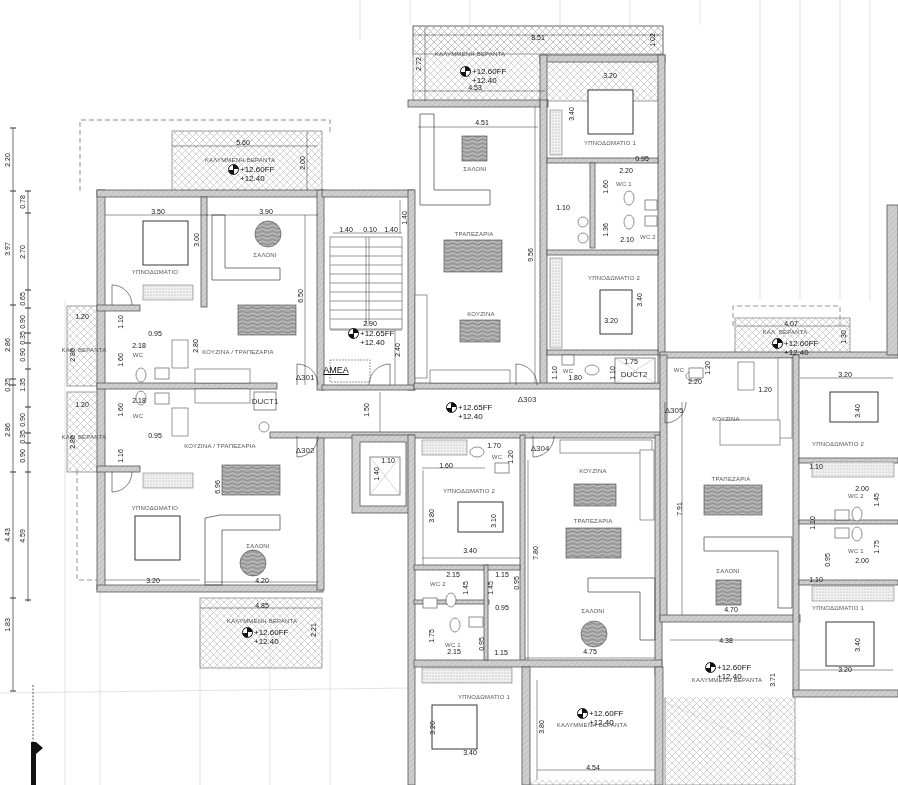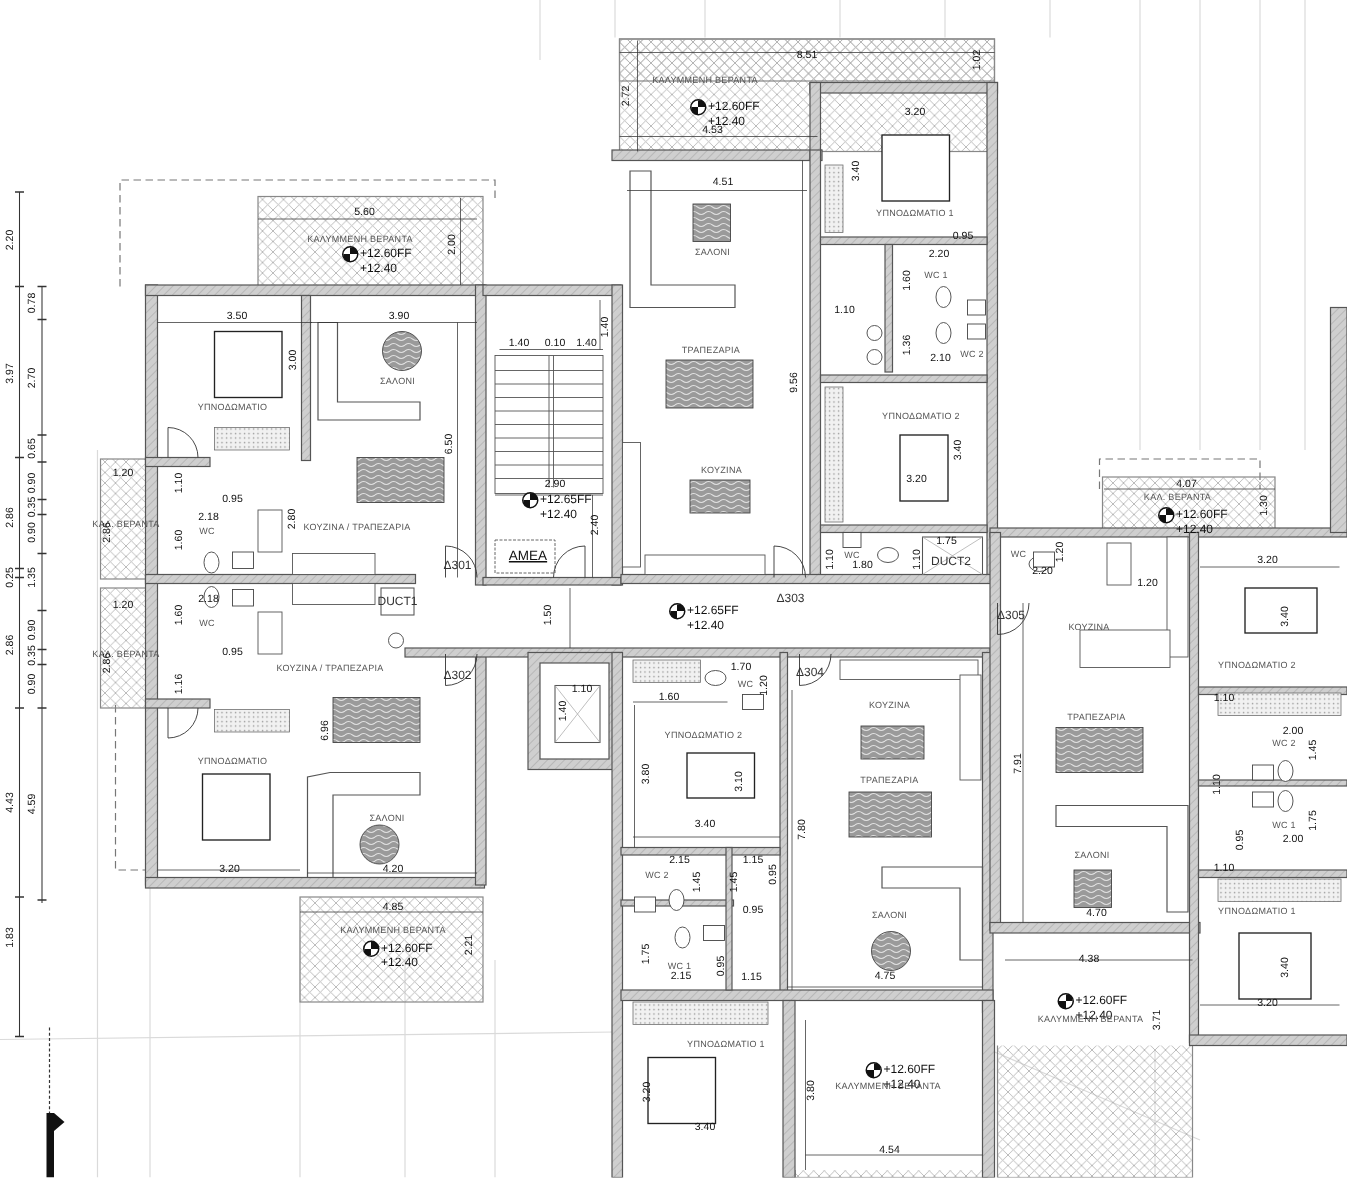--- a/index.html
+++ b/index.html
@@ -374,21 +374,21 @@
 
 <span class="lbl" style="left:679px;top:370px;">WC</span>
 <span class="lbl" style="left:726px;top:419px;">ΚΟΥΖΙΝΑ</span>
 <span class="lbl" style="left:731px;top:479px;">ΤΡΑΠΕΖΑΡΙΑ</span>
 <span class="lbl" style="left:728px;top:571px;">ΣΑΛΟΝΙ</span>
 <span class="lbl" style="left:838px;top:444px;">ΥΠΝΟΔΩΜΑΤΙΟ 2</span>
 <span class="lbl" style="left:856px;top:496px;">WC 2</span>
 <span class="lbl" style="left:856px;top:551px;">WC 1</span>
 <span class="lbl" style="left:838px;top:608px;">ΥΠΝΟΔΩΜΑΤΙΟ 1</span>
 
-<span class="tag amea" style="left:352px;top:370px;text-decoration:underline;">AMEA</span>
+<span class="tag amea" style="left:336px;top:370px;text-decoration:underline;">AMEA</span>
 <span class="tag" style="left:265px;top:401px;">DUCT1</span>
 <span class="tag" style="left:634px;top:374px;">DUCT2</span>
 <span class="tag" style="left:305px;top:377px;">Δ301</span>
 <span class="tag" style="left:305px;top:450px;">Δ302</span>
 <span class="tag" style="left:527px;top:399px;">Δ303</span>
 <span class="tag" style="left:540px;top:448px;">Δ304</span>
 <span class="tag" style="left:674px;top:410px;">Δ305</span>
 
 <span class="dim v" style="left:7px;top:160px;">2.20</span>
 <span class="dim v" style="left:7px;top:249px;">3.97</span>

